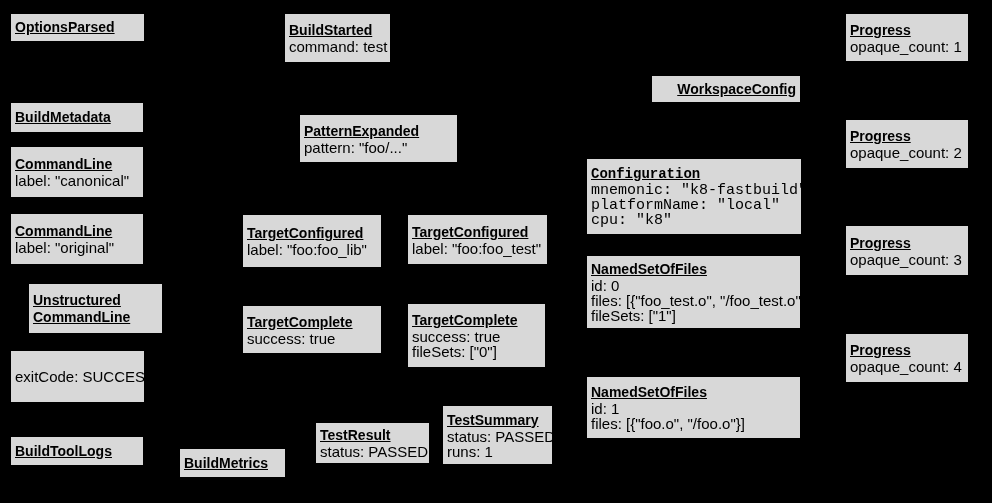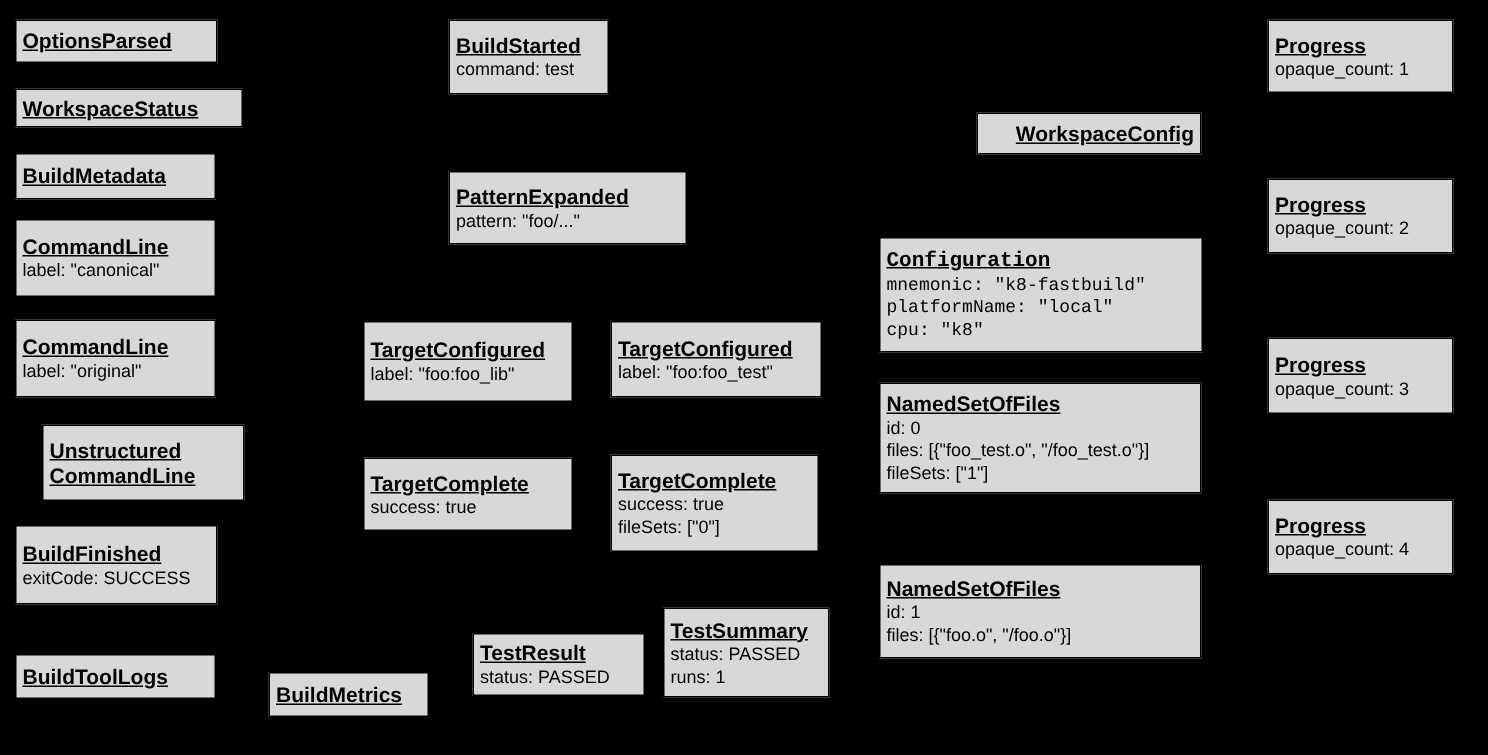--- a/index.html
+++ b/index.html
@@ -22,37 +22,34 @@
     color:#000;
   }
   .box-title{
     font-weight:bold;
     text-decoration:underline;
     font-size:14px;
     line-height:17px;
     white-space:pre-line;
   }
   .box-line{
-    font-size:12px;
+    font-size:15px;
     line-height:15px;
     white-space:nowrap;
   }
 </style>
 </head>
 <body>
 
 <div class="canvas">
 
   <div class="box" style="left:10px;top:13px;width:135px;height:29px;">
     <div class="box-title">OptionsParsed</div>
   </div>
 
-  <div class="box" style="left:10px;top:59px;width:152px;height:26px;">
-    <div class="box-title">WorkspaceStatus</div>
-  </div>
 
   <div class="box" style="left:10px;top:102px;width:134px;height:31px;">
     <div class="box-title">BuildMetadata</div>
   </div>
 
   <div class="box" style="left:10px;top:146px;width:134px;height:52px;">
     <div class="box-title">CommandLine</div>
     <div class="box-line">label: "canonical"</div>
   </div>
 
@@ -60,33 +57,32 @@
     <div class="box-title">CommandLine</div>
     <div class="box-line">label: "original"</div>
   </div>
 
   <div class="box" style="left:28px;top:283px;width:135px;height:51px;">
     <div class="box-title">Unstructured
 CommandLine</div>
   </div>
 
   <div class="box" style="left:10px;top:350px;width:135px;height:53px;">
-    <div class="box-title">BuildFinished</div>
     <div class="box-line">exitCode: SUCCESS</div>
   </div>
 
   <div class="box" style="left:10px;top:436px;width:134px;height:30px;">
     <div class="box-title">BuildToolLogs</div>
   </div>
 
   <div class="box" style="left:163px;top:448px;width:107px;height:30px;margin-left:16px;">
     <div class="box-title">BuildMetrics</div>
   </div>
 
-  <div class="box" style="left:299px;top:13px;width:107px;height:50px;">
+  <div class="box" style="left:284px;top:13px;width:107px;height:50px;">
     <div class="box-title">BuildStarted</div>
     <div class="box-line">command: test</div>
   </div>
 
   <div class="box" style="left:299px;top:114px;width:159px;height:49px;">
     <div class="box-title">PatternExpanded</div>
     <div class="box-line">pattern: "foo/..."</div>
   </div>
 
   <div class="box" style="left:242px;top:214px;width:140px;height:54px;">

